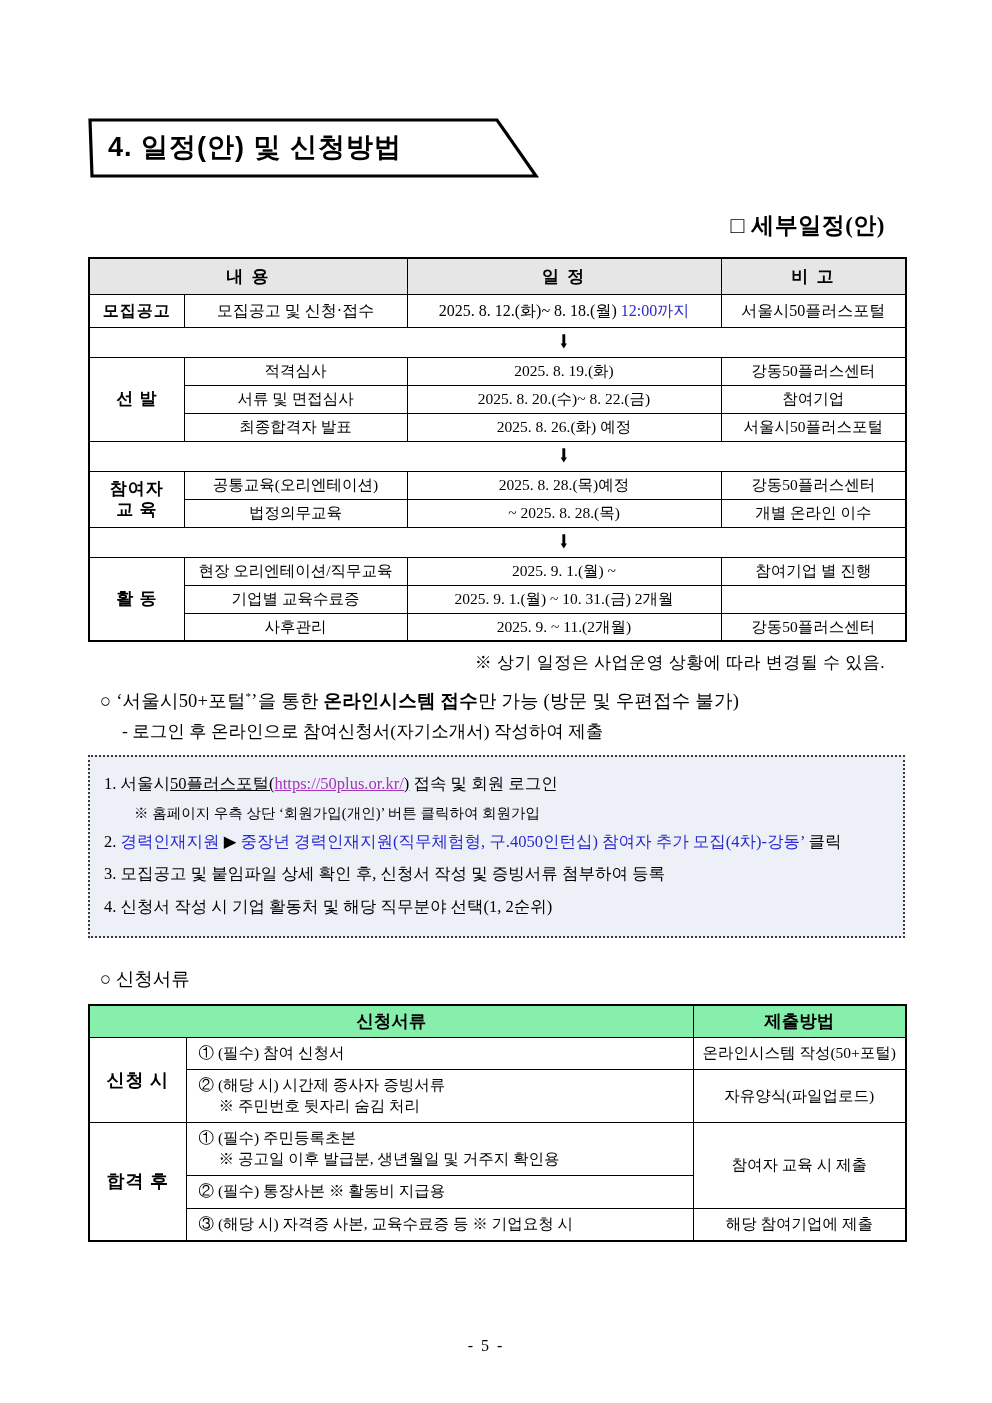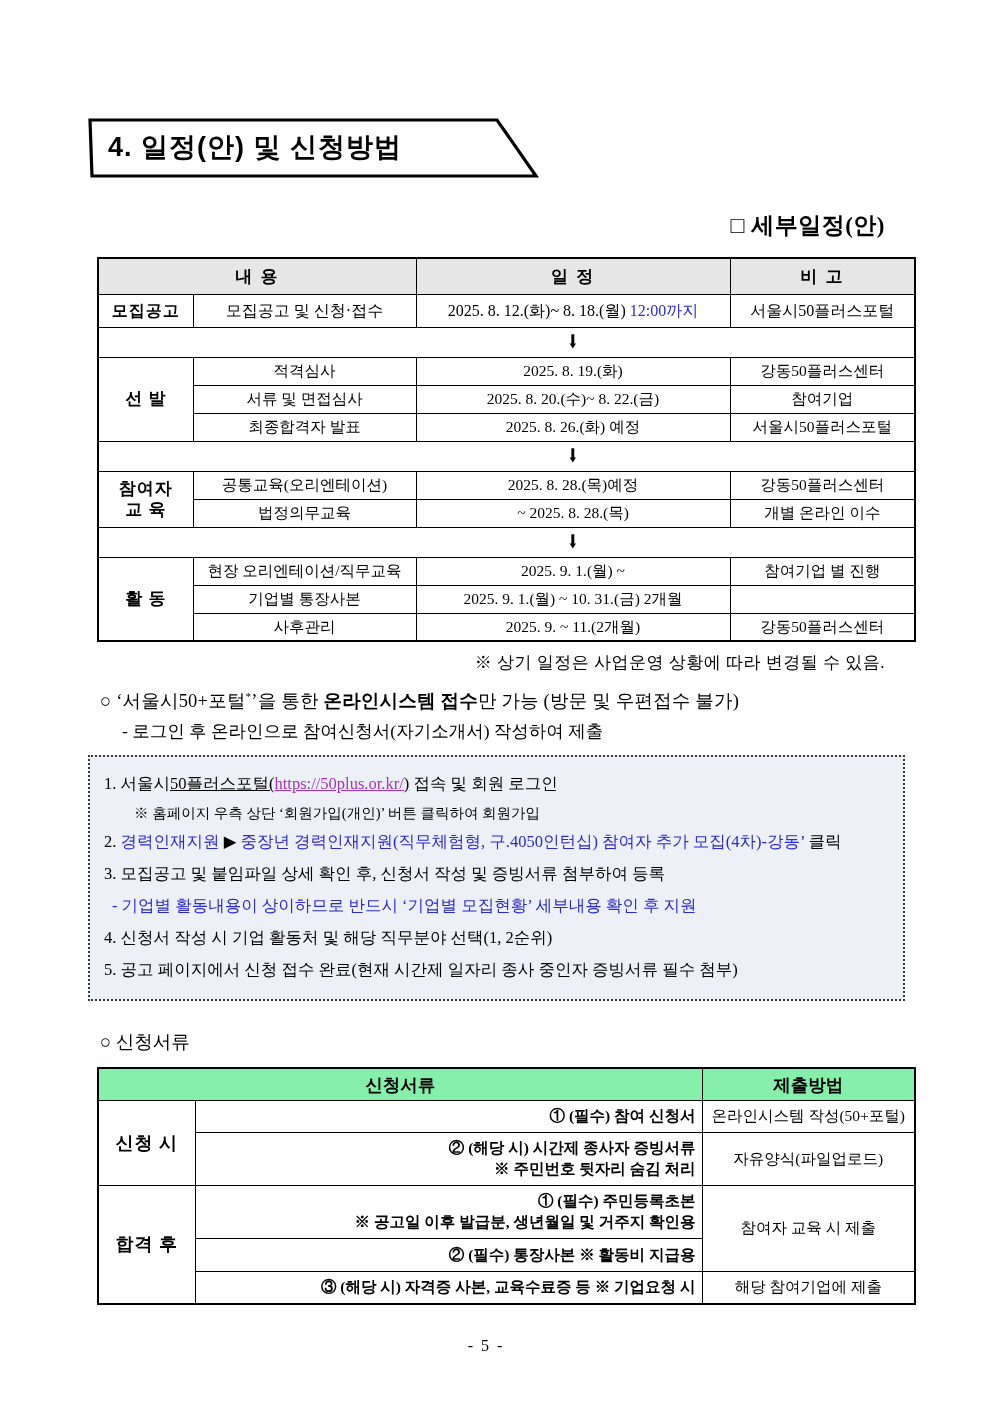--- a/index.html
+++ b/index.html
@@ -21,21 +21,21 @@
   }
 
   .h2 {
     font-size:23px; font-weight:bold; letter-spacing:0.5px;
     font-family:"Liberation Serif","DejaVu Serif",serif;
     text-align:right;
   }
   .h2.first { margin-top:32px; }
 
   
-  table { border-collapse:collapse; width:817px; table-layout:fixed;margin-left:9px; }
+  table { border-collapse:collapse; width:817px; table-layout:fixed; }
   .tbl { border:2.5px solid #000; margin-top:16px; }
   .tbl td, .tbl th { border:1.2px solid #000; text-align:center; vertical-align:middle; }
   .tbl th { background:#e6e6e6; font-size:17px; font-weight:bold; letter-spacing:2px; height:36px; }
   .tbl td { font-size:15.5px; height:28px; line-height:1.25; }
   .tbl td.grp { font-weight:bold; font-size:17px; letter-spacing:1px; }
   .tbl tr.first-row td { height:33px; font-size:16px; }
   .tbl td.arrow-cell { height:30px; border-left:none; border-right:none; text-align:center; padding-left:132px; }
   .arrow-glyph { display:inline-block; transform:scaleX(0.62); font-size:19px; font-weight:bold;
                  font-family:"DejaVu Sans",sans-serif; }
   .blue { color:var(--blue); }
@@ -61,21 +61,21 @@
   .steps-box .subnote { font-size:14.5px; padding:3px 0 4px 30px; }
   .steps-box .subdash { padding:5px 0 5px 8px; }
 
   
   .doc-bullet { margin-top:28px; padding-left:12px; font-size:18.5px; }
   .tbl2 { border:2.5px solid #000; margin-top:13px; }
   .tbl2 td, .tbl2 th { border:1.2px solid #000; vertical-align:middle; }
   .tbl2 th { background:#86efac; font-size:17.5px; font-weight:bold; text-align:center; height:33px; }
   .tbl2 td { font-size:15.5px; line-height:1.35; }
   .tbl2 td.grp { font-weight:bold; font-size:18px; text-align:center; letter-spacing:1px; }
-  .tbl2 td.doc { text-align:right; padding:5px 6px 5px 12px;font-weight:bold; }
+  .tbl2 td.doc { text-align:left; padding:5px 6px 5px 12px; }
   .tbl2 td.doc .sub { padding-left:20px; }
   .tbl2 td.method { text-align:center; }
   .tbl2 tr.r1 td { height:31px; }
   .tbl2 tr.r2 td { height:50px; }
   .tbl2 tr.r3 td { height:50px; }
   .tbl2 tr.r4 td { height:33px; }
   .tbl2 tr.r5 td { height:31px; }
 
   .footer { position:absolute; left:0; right:0; bottom:48px; text-align:center; font-size:16px; letter-spacing:2px; }
 </style>
@@ -151,21 +151,21 @@
     <tr>
       <td colspan="4" class="arrow-cell"><span class="arrow-glyph">⬇</span></td>
     </tr>
     <tr>
       <td class="grp" rowspan="3">활  동</td>
       <td>현장 오리엔테이션/직무교육</td>
       <td>2025. 9. 1.(월) ~</td>
       <td>참여기업 별 진행</td>
     </tr>
     <tr>
-      <td>기업별 통장사본</td>
+      <td>기업별 교육수료증</td>
       <td>2025. 9. 1.(월) ~ 10. 31.(금) 2개월</td>
       <td></td>
     </tr>
     <tr>
       <td>사후관리</td>
       <td>2025. 9. ~ 11.(2개월)</td>
       <td>강동50플러스센터</td>
     </tr>
   </tbody>
     </table>
@@ -180,23 +180,21 @@
 
   <div class="steps-box">
     <div class="line">
       <span>1.  </span><span>서울시</span><span class="u">50플러스포털(</span><span class="u purple">https://50plus.or.kr/</span><span class="u">)</span><span> 접속 및 회원 로그인</span>
     </div>
     <div class="subnote">※ 홈페이지 우측 상단 ‘회원가입(개인)’ 버튼 클릭하여 회원가입</div>
     <div class="line">
       <span>2. </span><span class="blue">경력인재지원</span><span> ▶ </span><span class="blue">중장년 경력인재지원(직무체험형, 구.4050인턴십) 참여자 추가 모집(4차)-강동’</span><span> 클릭</span>
     </div>
     <div class="line">3. 모집공고 및 붙임파일 상세 확인 후, 신청서 작성 및 증빙서류 첨부하여 등록</div>
-    <div class="subdash blue">- 기업별 활동내용이 상이하므로 반드시 ‘기업별 모집현황’ 세부내용 확인 후 지원</div>
     <div class="line">4. 신청서 작성 시 기업 활동처 및 해당 직무분야 선택(1, 2순위)</div>
-    <div class="line">5. 공고 페이지에서 신청 접수 완료(현재 시간제 일자리 종사 중인자 증빙서류 필수 첨부)</div>
   </div>
 
   <div class="doc-bullet">○ 신청서류</div>
 
   <table class="tbl2">
     <colgroup>
         <col style="width:97px">
         <col style="width:507px">
         <col style="width:213px">
       </colgroup>

